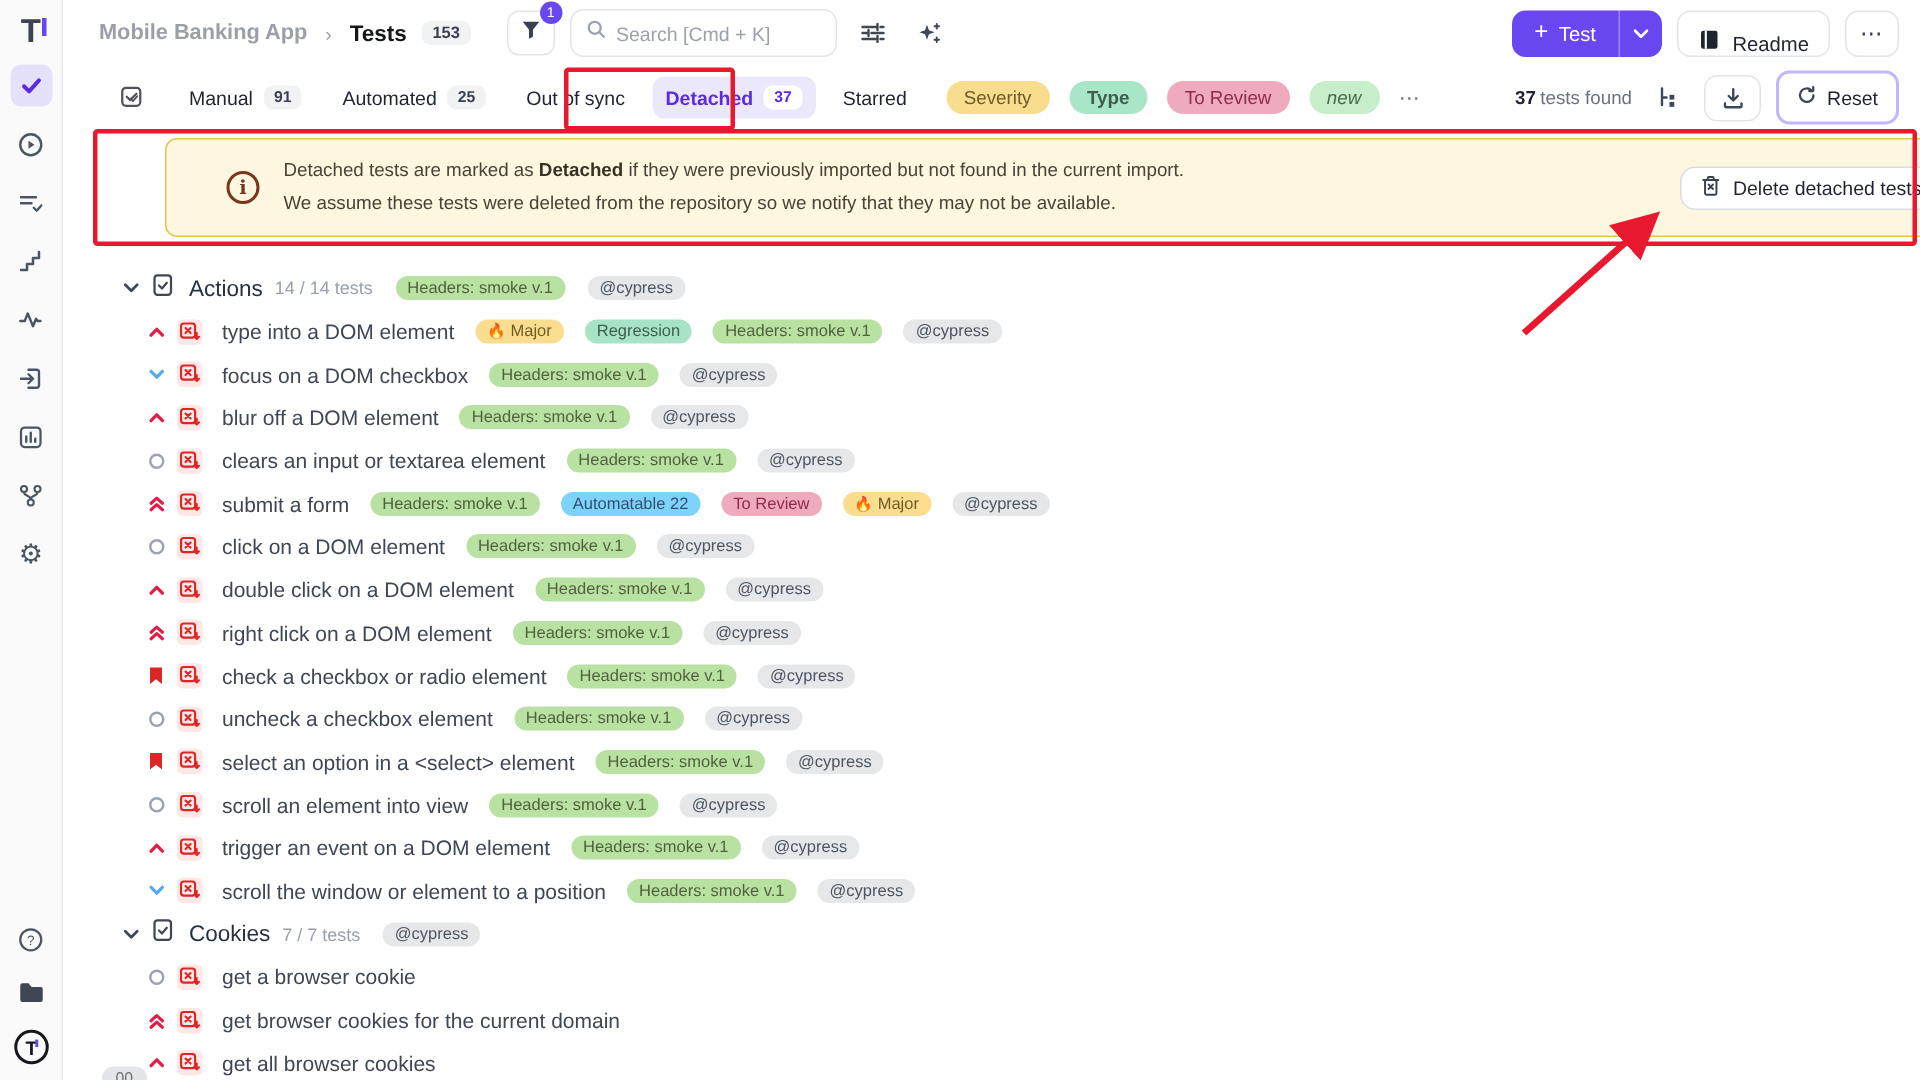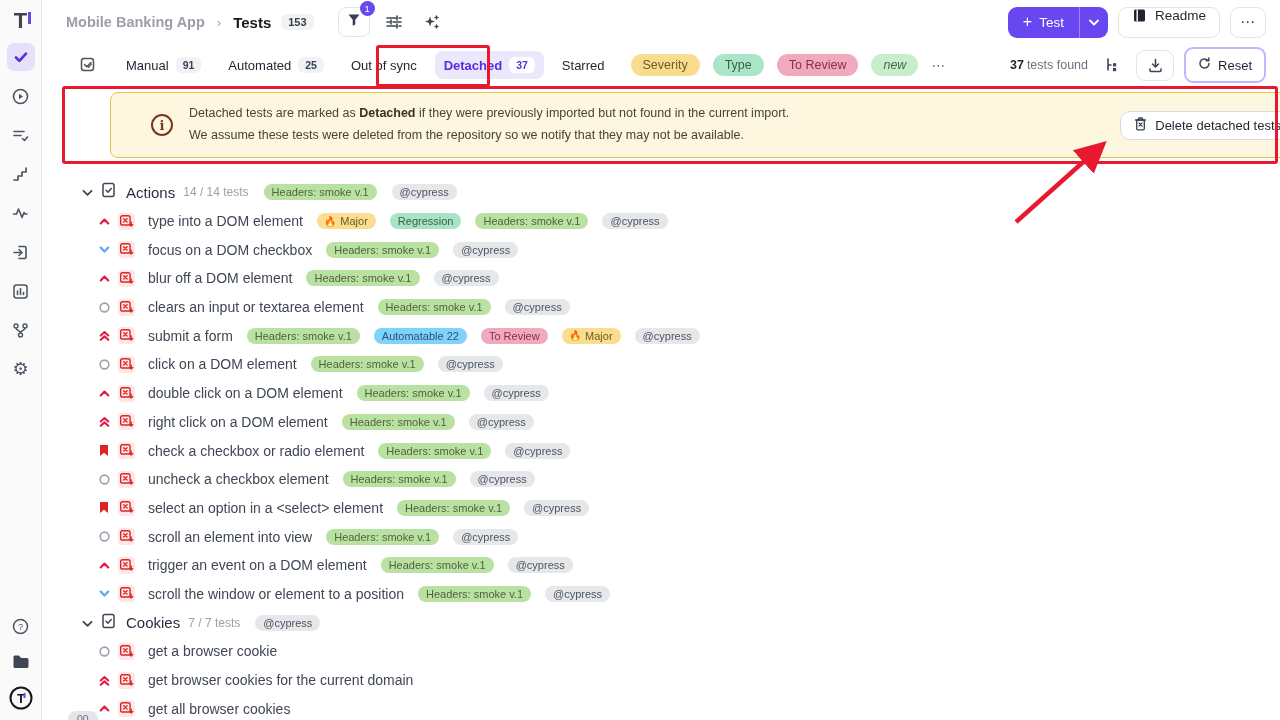--- a/index.html
+++ b/index.html
@@ -36,35 +36,35 @@
     align-items:center; padding:0 10px; gap:7px; color:#9aa1ab; }
   .search-box input { border:0; outline:0; width:100%; font-size:13px; color:#374151;
     font-family:inherit; background:transparent; }
   .search-box input::placeholder { color:#9aa1ab; }
   .icon-plain { color:#3f4754; display:flex; align-items:center; justify-content:center; width:28px; }
   .header-right { margin-left:auto; display:flex; align-items:center; gap:10px; }
   .btn-test { display:flex; height:31px; background:#6847f0; border-radius:9px; color:#fff; overflow:hidden; }
   .btn-test .t-main { display:flex; align-items:center; gap:7px; padding:0 15px; font-size:13.5px; }
   .btn-test .t-sep { width:1px; background:rgba(255,255,255,.35); }
   .btn-test .t-caret { width:28px; display:flex; align-items:center; justify-content:center; }
-  .btn-ghost { display:flex; align-items:flex-start; gap:8px; height:31px; border:1px solid #e2e4e8;
+  .btn-ghost { display:flex; align-items:flex-end; gap:8px; height:31px; border:1px solid #e2e4e8;
     border-radius:9px; background:#fff; padding:0 13px; font-size:13.5px; color:#1f2430; }
   .btn-sq { width:36px; height:31px; border:1px solid #e2e4e8; border-radius:9px; background:#fff;
     display:flex; align-items:center; justify-content:center; font-size:15px; color:#374151; letter-spacing:1px; }
 
   
   .filterbar { height:42px; display:flex; align-items:center; padding:0 14px 0 32px; gap:9px; }
   .tab { display:flex; align-items:center; gap:7px; font-size:13px; color:#1f2430; padding:6px 9px;
     border-radius:8px; white-space:nowrap; }
   .tab .pill-count { font-size:10.5px; }
   .tab.active { background:#ebe8fb; color:#5b2be0; font-weight:bold; }
   .tab.active .pill-count { background:#fff; color:#5b2be0; }
   .badge-tab { font-size:12.5px; padding:4px 12px; border-radius:12px; white-space:nowrap; }
   .bt-yellow { background:#f9dd8f; color:#6d5c24; }
-  .bt-teal   { background:#a9e6c8; color:#3c5f4e; }
+  .bt-teal   { background:#a9e6c8; color:#3c5f4e;font-weight:bold; }
   .bt-pink   { background:#efaabe; color:#8f2d46; }
   .bt-green  { background:#c6eeca; color:#47694d;font-style:italic; }
   .tabs-more { color:#6b7280; font-size:14px; letter-spacing:1px; padding:0 4px; }
   .filter-right { margin-left:auto; display:flex; align-items:center; gap:10px; }
   .results { font-size:12.5px; color:#6b7280; white-space:nowrap; }
   .results b { color:#1f2430; font-weight:bold; margin-right:3px; }
   .btn-reset { display:flex; align-items:center; gap:7px; height:30px; border:2px solid #c4b5fd;
     border-radius:9px; background:#fff; padding:16px 12px; font-size:13px; color:#1f2430; }
 
   
@@ -215,20 +215,29 @@
 
     <div class="filter-btn">
       <span>
         <svg width="14" height="14" viewBox="0 0 14 14">
             <path d="M1.5 1.5h11L8.3 6.8v4.7l-2.6 1.3V6.8z" fill="#374151"></path>
           </svg>
       </span>
       <span class="filter-badge">1</span>
     </div>
 
+    <div class="search-box">
+      <span>
+        <svg width="13" height="13" viewBox="0 0 13 13">
+            <circle cx="5.5" cy="5.5" r="4" stroke="#9aa1ab" stroke-width="1.5" fill="none"></circle>
+            <path d="M8.7 8.7l2.8 2.8" stroke="#9aa1ab" stroke-width="1.5" stroke-linecap="round"></path>
+          </svg>
+      </span>
+      <input type="text" placeholder="Search [Cmd + K]" style="">
+    </div>
 
     <span class="icon-plain">
       <svg width="16" height="14" viewBox="0 0 16 14">
           <path d="M1 3h9M13 3h2M1 7h3M7 7h8M1 11h9M13 11h2" stroke="#3f4754" stroke-width="1.6" stroke-linecap="round"></path>
           <path d="M11 1v4M5 5v4M11 9v4" stroke="#3f4754" stroke-width="1.6" stroke-linecap="round"></path>
         </svg>
     </span>
     <span class="icon-plain">
       <svg width="17" height="17" viewBox="0 0 17 17">
           <path d="M7 2.5l1.3 3.7L12 7.5 8.3 8.8 7 12.5 5.7 8.8 2 7.5l3.7-1.3z" fill="#3f4754"></path>

